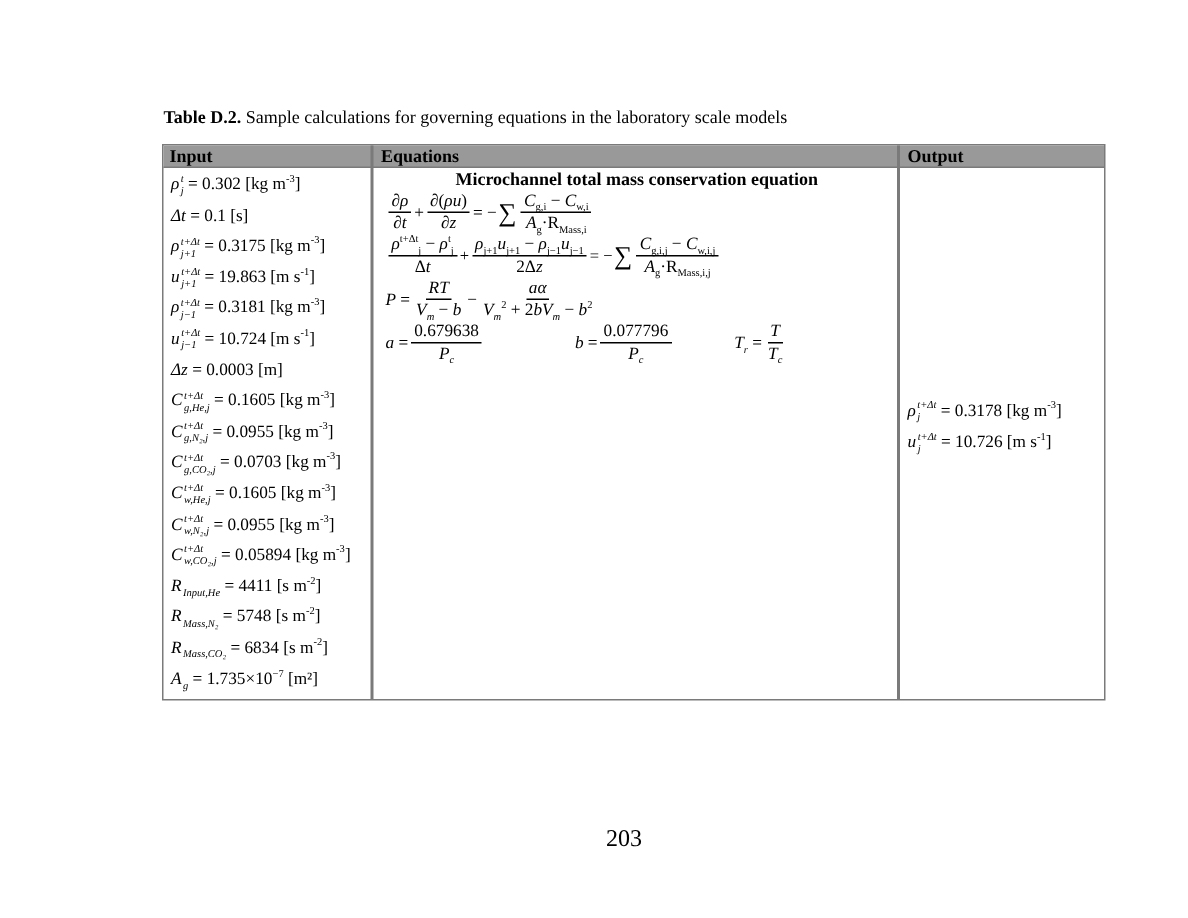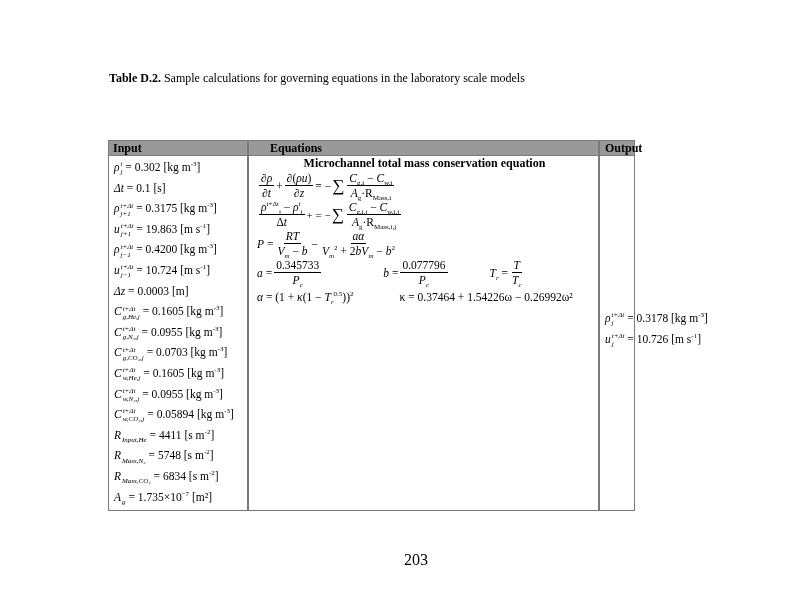--- a/index.html
+++ b/index.html
@@ -1,21 +1,21 @@
 <!DOCTYPE html>
 <html><head>
 <meta charset="utf-8">
 <style>
   html, body { margin:0; padding:0; }
   body { width:792px; height:612px; background:#ffffff; position:relative; overflow:hidden;
          font-family:"Liberation Serif", "DejaVu Serif", serif; color:#000; }
   .caption { position:absolute; left:109px; top:71px; font-size:12px; white-space:nowrap;text-align:right; }
   .caption b { font-weight:bold; }
-  .tbl { position:absolute; left:108px; top:96px; width:527px; height:371px;
-         border:1.5px solid #7a7a7a; box-sizing:border-box;margin-top:44px; }
+  .tbl { position:absolute; left:108px; top:96px; width:629px; height:371px;
+         border:1.5px solid #7a7a7a; box-sizing:border-box; }
   .hdr { position:absolute; left:0; top:0; right:0; height:14px; background:#999999;
          border-bottom:1.5px solid #7a7a7a; }
   .hdr span { position:absolute; top:0; font-weight:bold; font-size:12px; line-height:14px; }
   .vline { position:absolute; top:0; bottom:0; width:1.5px; background:#7a7a7a; }
   .cell { position:absolute; font-size:11.5px; }
   .row { height:20.6px; line-height:20.6px; white-space:nowrap; }
   i { font-style:italic; }
   sup, sub { font-size:7px; line-height:0; }
   .ss { display:inline-flex; flex-direction:column; vertical-align:middle; font-size:7px;
         line-height:8px; margin-left:1px; font-style:italic; }
@@ -29,21 +29,21 @@
   .pagenum { position:absolute; left:404px; top:551px; font-size:16px; }
 </style>
 </head>
 <body>
 
 <div class="caption"><b>Table D.2.</b><span> Sample calculations for governing equations in the laboratory scale models</span></div>
 
 <div class="tbl">
   <div class="hdr">
     <span style="left:4px">Input</span>
-    <span style="left:161px">Equations</span>
+    <span style="left:145px">Equations</span>
     <span style="left:496px">Output</span>
   </div>
   <div class="vline" style="left:138px"></div>
   <div class="vline" style="left:489px"></div>
 
   <div class="cell" id="inputs" style="left:5px; top:16px;">
       <div class="row"><i>ρ</i><span class="ss">
           <span>t</span>
           <span>j</span>
         </span><span> = 0.302 [kg m</span><sup>-3</sup><span>]</span></div>
@@ -52,21 +52,21 @@
           <span>t+Δt</span>
           <span>j+1</span>
         </span><span> = 0.3175 [kg m</span><sup>-3</sup><span>]</span></div>
       <div class="row"><i>u</i><span class="ss">
           <span>t+Δt</span>
           <span>j+1</span>
         </span><span> = 19.863 [m s</span><sup>-1</sup><span>]</span></div>
       <div class="row"><i>ρ</i><span class="ss">
           <span>t+Δt</span>
           <span>j−1</span>
-        </span><span> = 0.4200 [kg m</span><sup>-3</sup><span>]</span></div>
+        </span><span> = 0.3181 [kg m</span><sup>-3</sup><span>]</span></div>
       <div class="row"><i>u</i><span class="ss">
           <span>t+Δt</span>
           <span>j−1</span>
         </span><span> = 10.724 [m s</span><sup>-1</sup><span>]</span></div>
       <div class="row"><i>Δz</i><span> = 0.0003 [m]</span></div>
       <div class="row"><i>C</i><span class="ss">
           <span>t+Δt</span>
           <span>g,He,j</span>
         </span><span> = 0.1605 [kg m</span><sup>-3</sup><span>]</span></div>
       <div class="row"><i>C</i><span class="ss">
@@ -121,53 +121,52 @@
       <span class="frac">
           <span class="num"><i>C</i><sub>g,i</sub> − <i>C</i><sub>w,i</sub></span>
           <span class="den"><i>A</i><sub>g</sub>·R<sub>Mass,i</sub></span>
         </span>
     </div>
     <div class="eqline" style="font-size:11px">
       <span class="frac">
           <span class="num"><i>ρ</i><sup>t+Δt</sup><sub>j</sub> − <i>ρ</i><sup>t</sup><sub>j</sub></span>
           <span class="den">Δ<i>t</i></span>
         </span>+
-      = −<span class="sum">∑</span>
+      <span class="frac">
+          <span class="num"><i>ρ</i><sub>j+1</sub><i>u</i><sub>j+1</sub> − <i>ρ</i><sub>j−1</sub><i>u</i><sub>j−1</sub></span>
+          <span class="den">2Δ<i>z</i></span>
+        </span>= −<span class="sum">∑</span>
       <span class="frac">
           <span class="num"><i>C</i><sub>g,i,j</sub> − <i>C</i><sub>w,i,j</sub></span>
           <span class="den"><i>A</i><sub>g</sub>·R<sub>Mass,i,j</sub></span>
         </span>
     </div>
     <div class="eqline">
       <i>P</i>&nbsp;=<span class="frac">
           <span class="num"><i>RT</i></span>
           <span class="den"><i>V<sub>m</sub></i> − <i>b</i></span>
         </span>−
       <span class="frac">
           <span class="num"><i>aα</i></span>
           <span class="den"><i>V<sub>m</sub></i><sup>2</sup> + 2<i>bV<sub>m</sub></i> − <i>b</i><sup>2</sup></span>
         </span>
     </div>
     <div class="eqline">
       <i>a</i>&nbsp;=<span class="frac">
-          <span class="num">0.345733</span>
+          <span class="num">0.679638</span>
           <span class="den"><i>P<sub>c</sub></i></span>
         </span>
       <span style="margin-left:60px"><i>b</i>&nbsp;=</span><span class="frac">
           <span class="num">0.077796</span>
           <span class="den"><i>P<sub>c</sub></i></span>
         </span>
       <span style="margin-left:40px"><i>T<sub>r</sub></i>&nbsp;=</span><span class="frac">
           <span class="num"><i>T</i></span>
           <span class="den"><i>T<sub>c</sub></i></span>
         </span>
-    </div>
-    <div class="eqline" style="margin-top:4px">
-      <span><i>α</i> = (1 + <i>κ</i>(1 − <i>T<sub>r</sub></i><sup>0.5</sup>))<sup>2</sup></span>
-      <span style="margin-left:46px">κ = 0.37464 + 1.54226ω − 0.26992ω²</span>
     </div>
   </div>
 
   <div class="cell" id="outputs" style="left:496px; top:167px;">
       <div class="row"><i>ρ</i><span class="ss">
           <span>t+Δt</span>
           <span>j</span>
         </span><span> = 0.3178 [kg m</span><sup>-3</sup><span>]</span></div>
       <div class="row"><i>u</i><span class="ss">
           <span>t+Δt</span>

